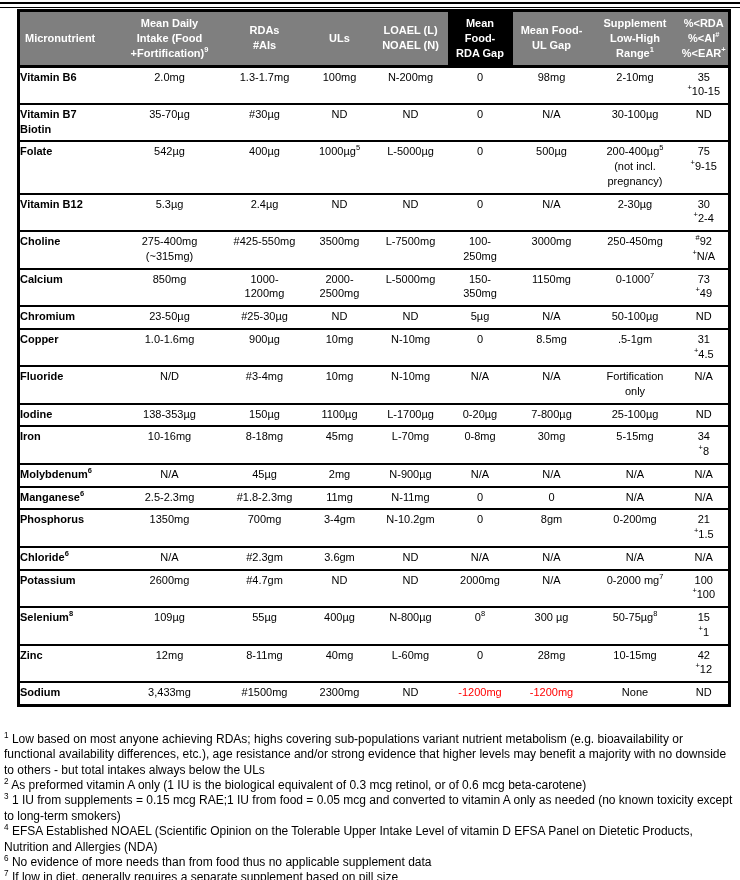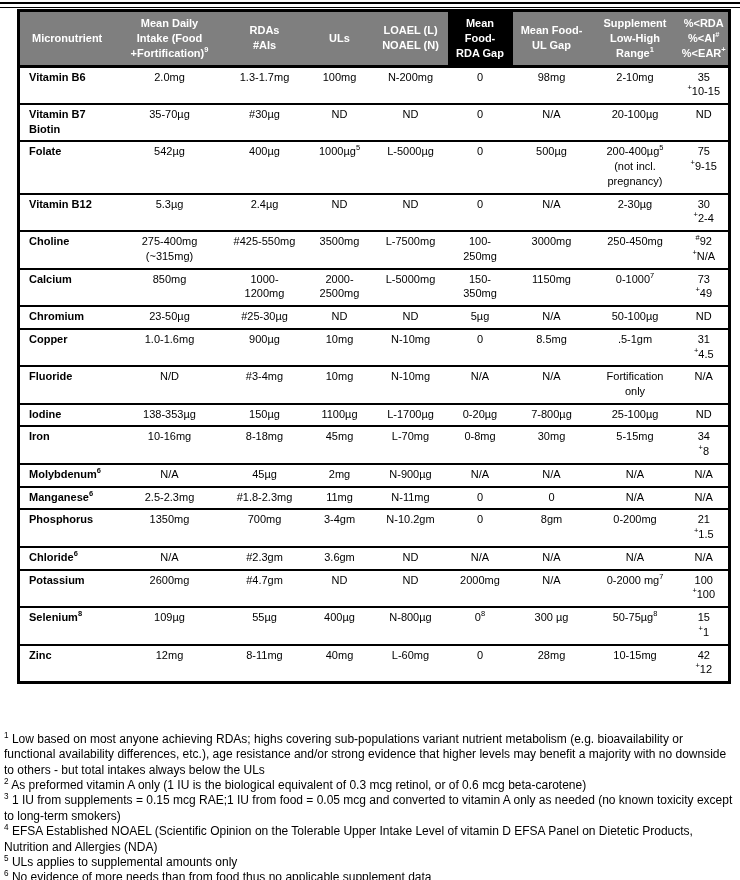--- a/index.html
+++ b/index.html
@@ -46,33 +46,33 @@
   table.nutri th {
     color: #fff;
     font-weight: bold;
     font-size: 11px;
     line-height: 1.35;
     text-align: center;
     vertical-align: middle;
     padding: 4px 2px;
     border-bottom: 3px solid #000;
   }
-  table.nutri th.first { text-align: left; padding-left: 12px; }
+  table.nutri th.first { text-align: left; padding-left: 5px; }
   table.nutri td {
     font-size: 11px;
     line-height: 1.34;
     text-align: center;
     vertical-align: top;
     padding: 2px 2px 4px 2px;
     border-top: 2px solid #000;
   }
   table.nutri td.name {
     text-align: left;
     font-weight: bold;
-    padding-left: 9px;
+    padding-left: 0;
   }
   sup {
     font-size: 0.68em;
     line-height: 0;
     vertical-align: super;
   }
   .footnotes {
     position: absolute;
     top: 688px;
     left: 4px;
@@ -129,21 +129,21 @@
           <td>35<br><sup>+</sup>10-15</td>
         </tr>
         <tr>
           <td class="name">Vitamin B7<br>Biotin</td>
           <td>35-70µg</td>
           <td>#30µg</td>
           <td>ND</td>
           <td>ND</td>
           <td>0</td>
           <td>N/A</td>
-          <td>20-100µg</td>
+          <td>30-100µg</td>
           <td>ND</td>
         </tr>
         <tr>
           <td class="name">Folate</td>
           <td>542µg</td>
           <td>400µg</td>
           <td>1000µg<sup>5</sup></td>
           <td>L-5000µg</td>
           <td>0</td>
           <td>500µg</td>
@@ -308,25 +308,35 @@
           <td class="name">Zinc</td>
           <td>12mg</td>
           <td>8-11mg</td>
           <td>40mg</td>
           <td>L-60mg</td>
           <td>0</td>
           <td>28mg</td>
           <td>10-15mg</td>
           <td>42<br><sup>+</sup>12</td>
         </tr>
+        <tr>
+          <td class="name">Sodium</td>
+          <td>3,433mg</td>
+          <td>#1500mg</td>
+          <td>2300mg</td>
+          <td>ND</td>
+          <td style="color: rgb(255, 0, 0);">-1200mg</td>
+          <td style="color: rgb(255, 0, 0);">-1200mg</td>
+          <td>None</td>
+          <td>ND</td>
+        </tr>
       </tbody>
   </table>
 
   <div class="footnotes">
       <div class="footnote"><sup>1</sup><span> Low based on most anyone achieving RDAs; highs covering sub-populations variant nutrient metabolism (e.g. bioavailability or functional availability differences, etc.), age resistance and/or strong evidence that higher levels may benefit a majority with no downside to others - but total intakes always below the ULs</span></div>
       <div class="footnote"><sup>2</sup><span> As preformed vitamin A only (1 IU is the biological equivalent of 0.3 mcg retinol, or of 0.6 mcg beta-carotene)</span></div>
       <div class="footnote"><sup>3</sup><span> 1 IU from supplements = 0.15 mcg RAE;1 IU from food = 0.05 mcg and converted to vitamin A only as needed (no known toxicity except to long-term smokers)</span></div>
       <div class="footnote"><sup>4</sup><span> EFSA Established NOAEL (Scientific Opinion on the Tolerable Upper Intake Level of vitamin D EFSA Panel on Dietetic Products, Nutrition and Allergies (NDA)</span></div>
-      <div class="footnote"><sup>5</sup><span> ULs applies to supplemental amounts only</span></div>
       <div class="footnote"><sup>6</sup><span> No evidence of more needs than from food thus no applicable supplement data</span></div>
       <div class="footnote"><sup>7</sup><span> If low in diet, generally requires a separate supplement based on pill size</span></div>
     </div>
 </div>
 
 </body></html>

